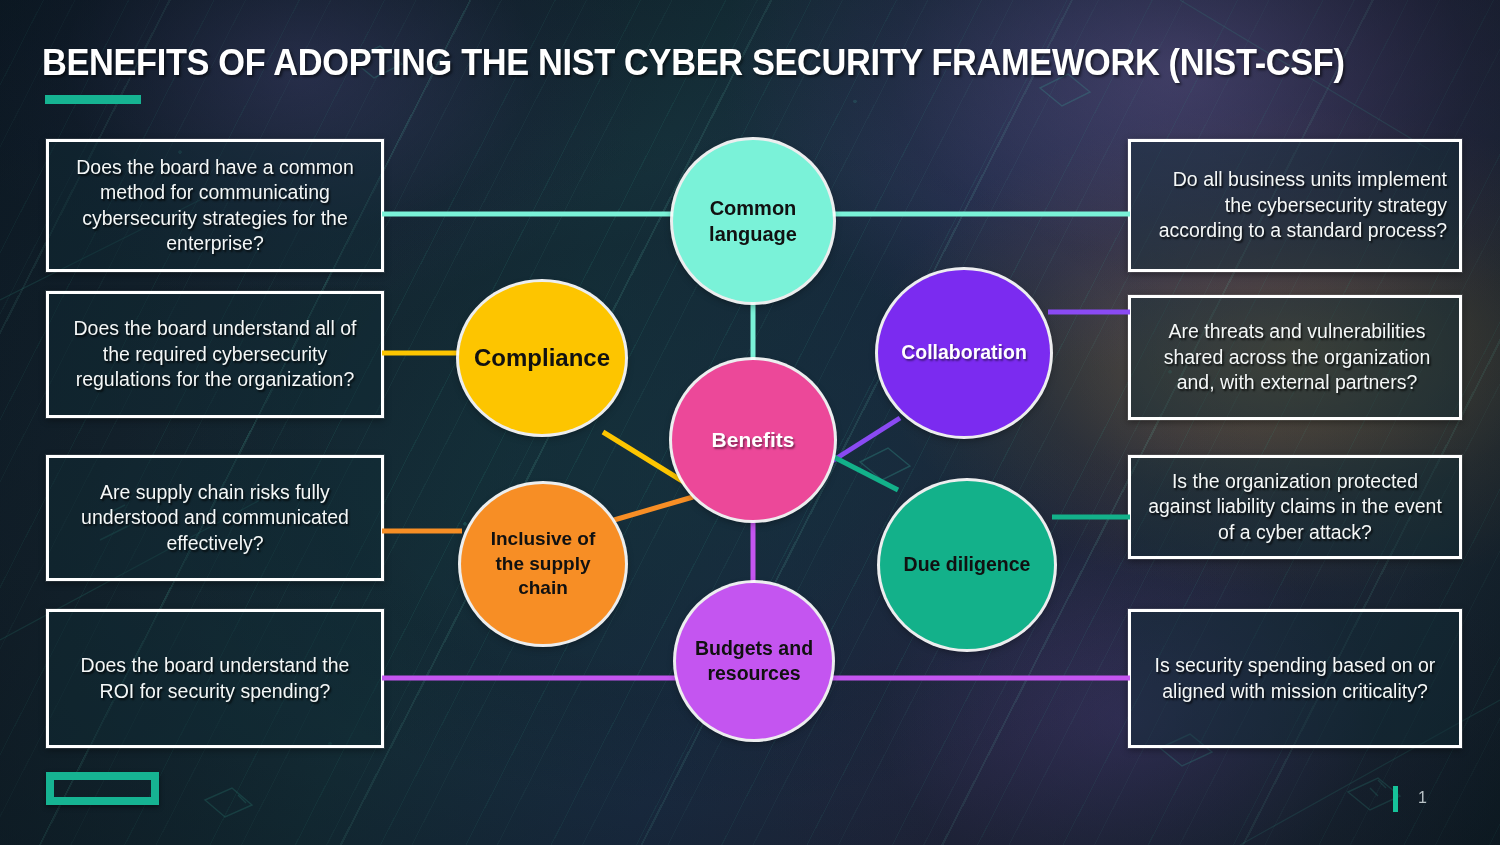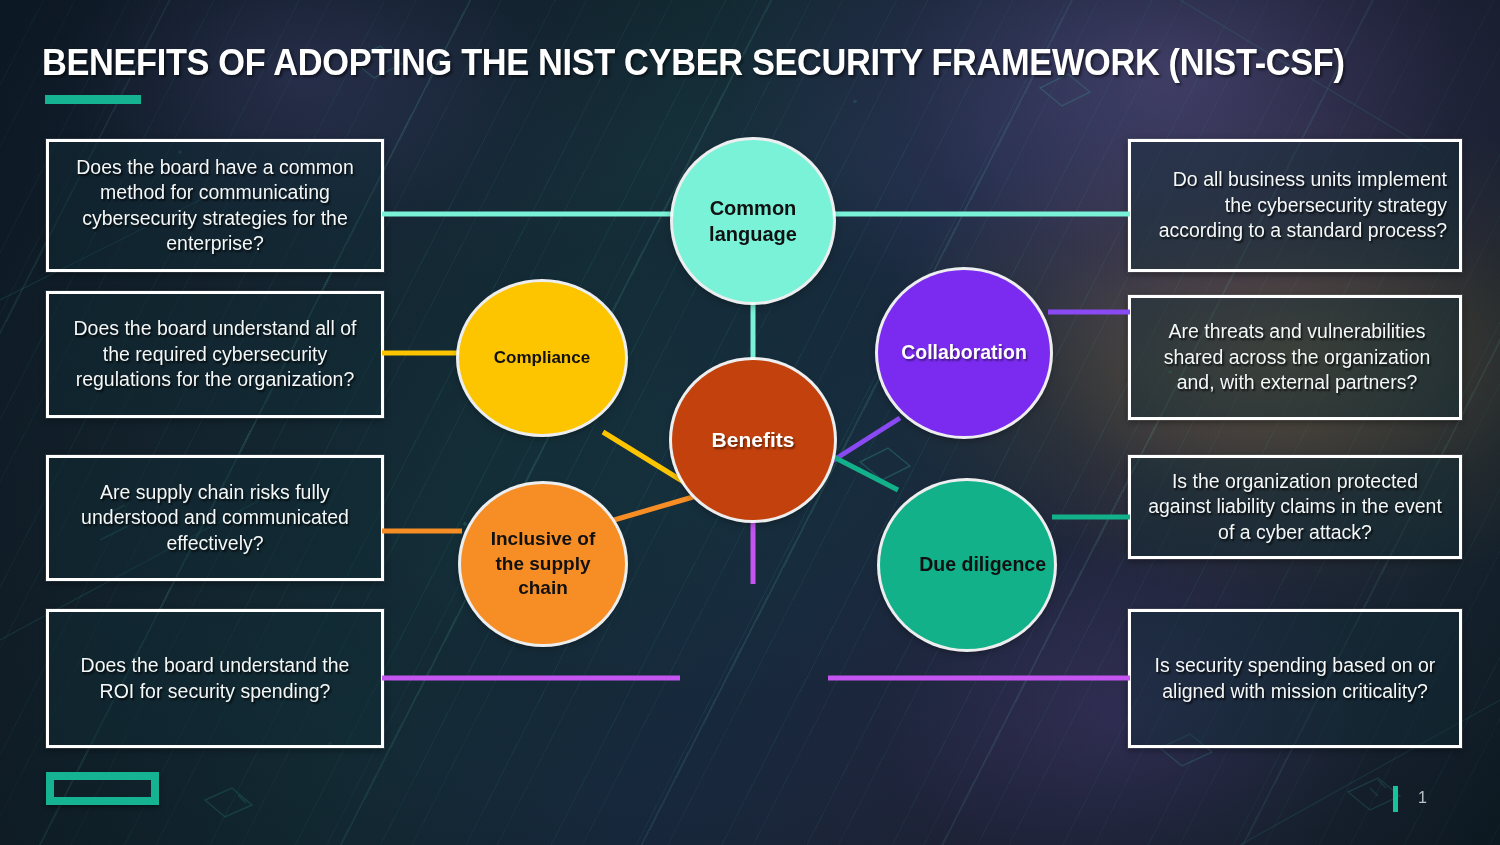--- a/index.html
+++ b/index.html
@@ -259,38 +259,41 @@
     <span>Is the organization protected against liability claims in the event of a cyber attack?</span>
   </div>
   <div class="qbox" style="left:1128px; top:609px; width:334px; height:139px;">
     <span>Is security spending based on or aligned with mission criticality?</span>
   </div>
 
   <div class="circle c-dark" style="left:673px; top:140px; width:160px; height:162px; background:#7af2d8; font-size:20px;">
     <span>Common<br>language</span>
   </div>
 
-  <div class="circle c-dark" style="left:459px; top:282px; width:166px; height:152px; background:#fdc500; font-size:17px;">
+  <div class="circle c-dark" style="left:459px; top:282px; width:166px; height:152px; background:#fdc500; font-size:24px;">
     <span>Compliance</span>
   </div>
 
   <div class="circle c-dark" style="left:461px; top:484px; width:164px; height:160px; background:#f78e25; font-size:19px;">
     <span>Inclusive of<br>the supply<br>chain</span>
   </div>
 
   <div class="circle c-light" style="left:878px; top:270px; width:172px; height:166px; background:#7b2bf0; font-size:19.5px;">
     <span>Collaboration</span>
   </div>
 
-  <div class="circle c-dark" style="left:880px; top:481px; width:174px; height:168px; background:#13b18a; font-size:19.5px;justify-content:flex-end;">
+  <div class="circle c-dark" style="left:880px; top:481px; width:174px; height:168px; background:#13b18a; font-size:19.5px;">
     <span>Due diligence</span>
   </div>
 
-
-  <div class="circle c-light" style="left:672px; top:360px; width:162px; height:160px; background:#c2410c; font-size:21px; z-index:6;">
+  <div class="circle c-dark" style="left:676px; top:583px; width:156px; height:156px; background:#c455f0; font-size:19.5px;">
+    <span>Budgets and<br>resources</span>
+  </div>
+
+  <div class="circle c-light" style="left:672px; top:360px; width:162px; height:160px; background:#ec4899; font-size:21px; z-index:6;">
     <span>Benefits</span>
   </div>
 
   <div class="hpe-logo"></div>
   <div class="pagebar"></div>
   <div class="pagenum">1</div>
 
 </div>
 
 </body></html>

